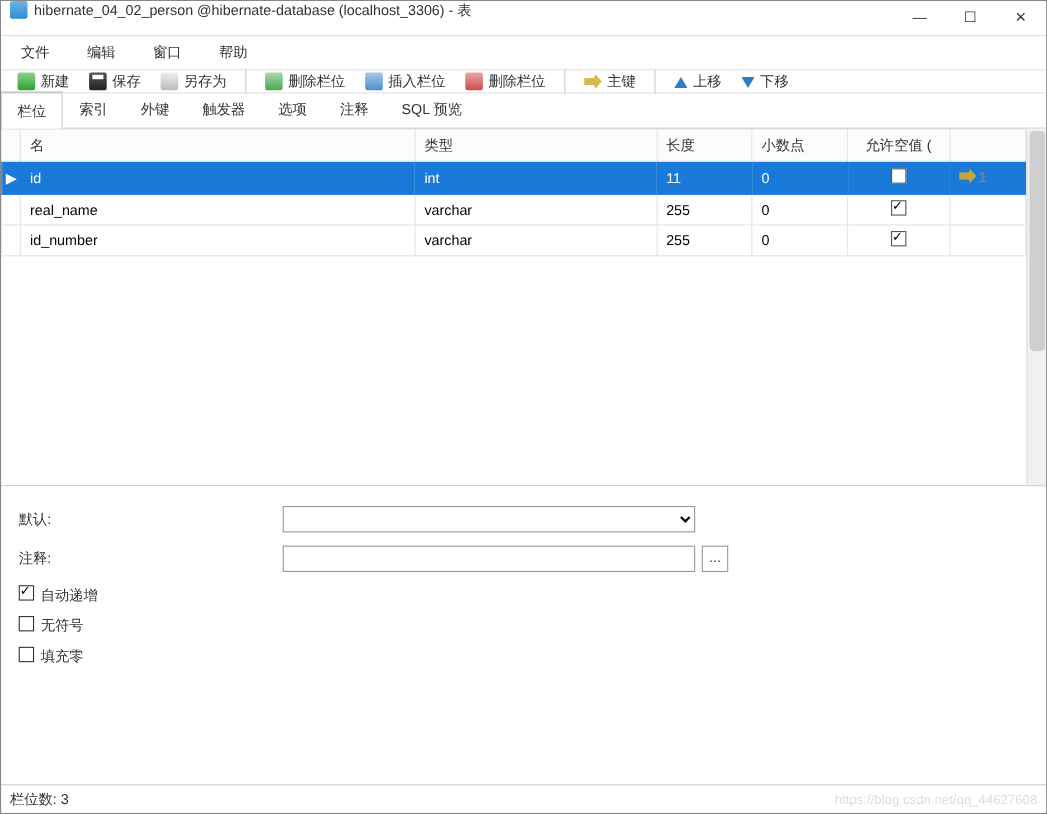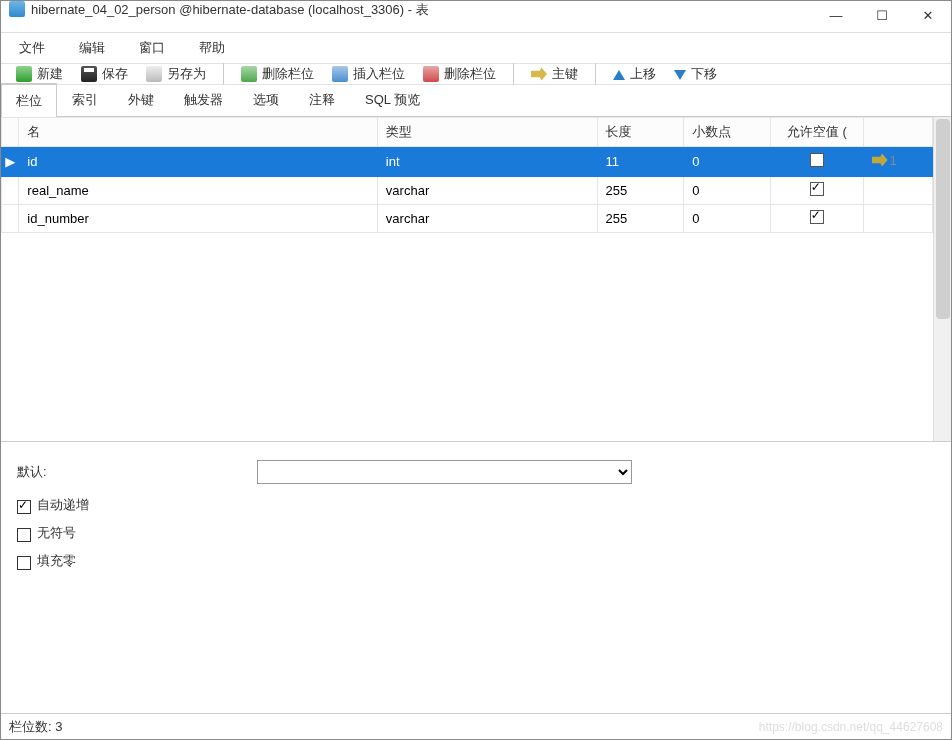--- a/index.html
+++ b/index.html
@@ -46,21 +46,21 @@
 .chk { width:14px;height:14px;border:1px solid #555;display:inline-block;background:#fff;position:relative;}
 .chk.checked::after{content:"✓";position:absolute;top:-3px;left:0;font-size:12px;color:#000;}
 .keyicon { display:inline-flex;align-items:center;gap:2px;color:#888;}
 .keyicon .ticon.key{background:#c0a63c;}
 
 .props { flex:1; padding: 18px 16px; color:#333; }
 .prow { display:flex; align-items:center; margin-bottom: 12px; }
 .prow label { width: 240px; }
 .prow select, .prow input.txt { width: 375px; height:24px; border:1px solid #999; padding:0 4px; background:#fff; }
 .prow .more { width:24px;height:24px;border:1px solid #999;margin-left:6px;text-align:center;line-height:20px;}
-.pcheck { display:flex; align-items:flex-end; gap:6px; margin-bottom: 10px; }
+.pcheck { display:flex; align-items:flex-start; gap:6px; margin-bottom: 10px; }
 .pcheck .chk{border-color:#333;}
 
 .statusbar { height: 26px; border-top:1px solid #ccc; display:flex;align-items:center;padding:0 8px;color:#333; justify-content:space-between;}
 .watermark{color:#ddd;font-size:12px;}
 </style>
 </head>
 <body>
 
 <div class="titlebar">
   <span class="icon"></span>
@@ -177,20 +177,25 @@
   <div class="scrolly">
       <div class="thumb"></div>
     </div>
 </div>
 
 <div class="props">
   <div class="prow">
     <label>默认:</label>
     <select></select>
   </div>
+  <div class="prow">
+    <label>注释:</label>
+    <input class="txt" value="" style="">
+    <div class="more">...</div>
+  </div>
   <div class="pcheck">
     <span class="chk checked"></span>
     <span>自动递增</span>
   </div>
   <div class="pcheck">
     <span class="chk"></span>
     <span>无符号</span>
   </div>
   <div class="pcheck">
     <span class="chk"></span>

